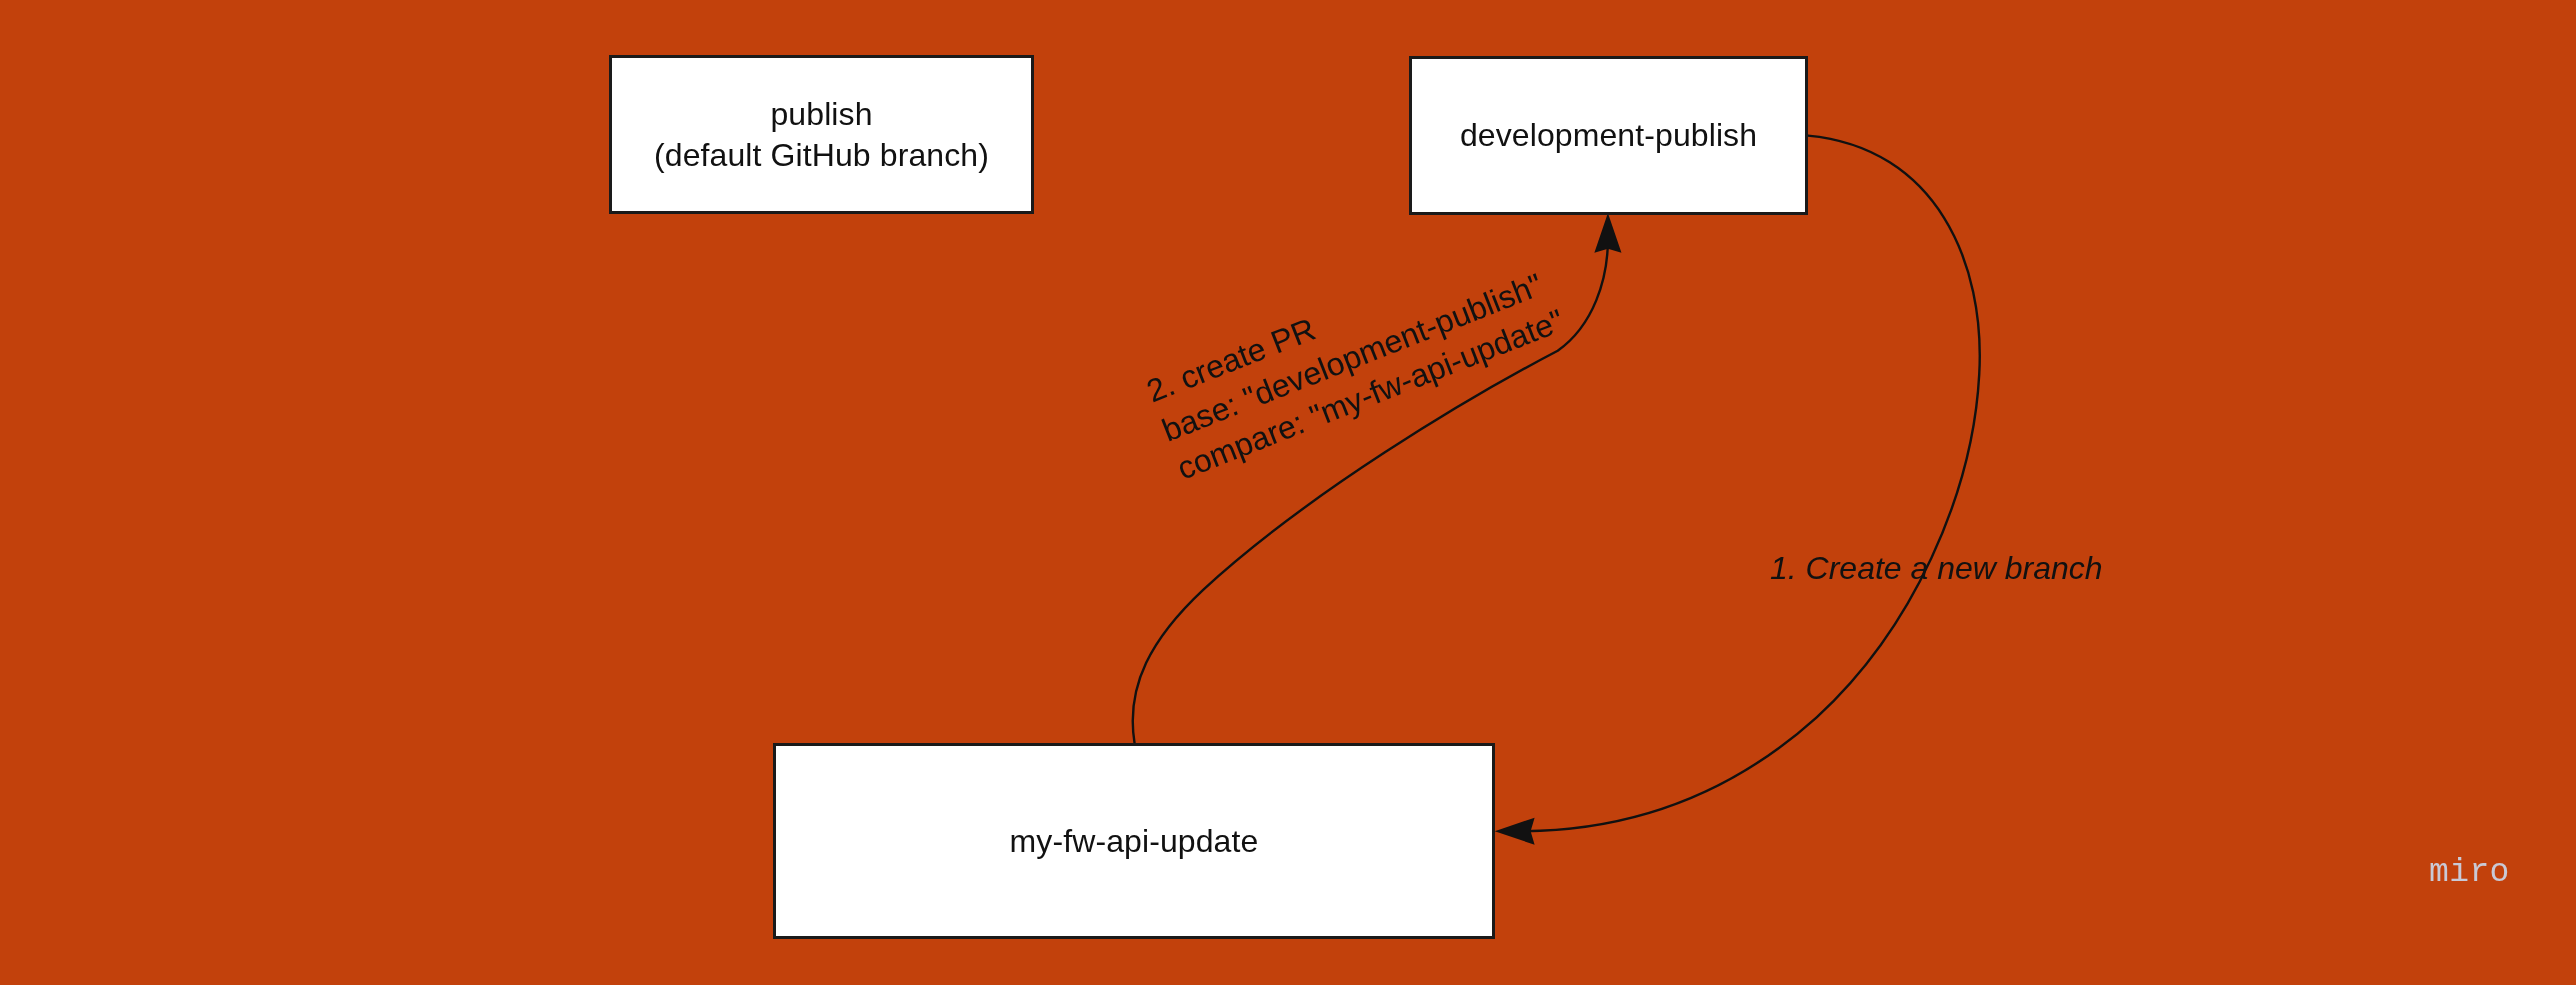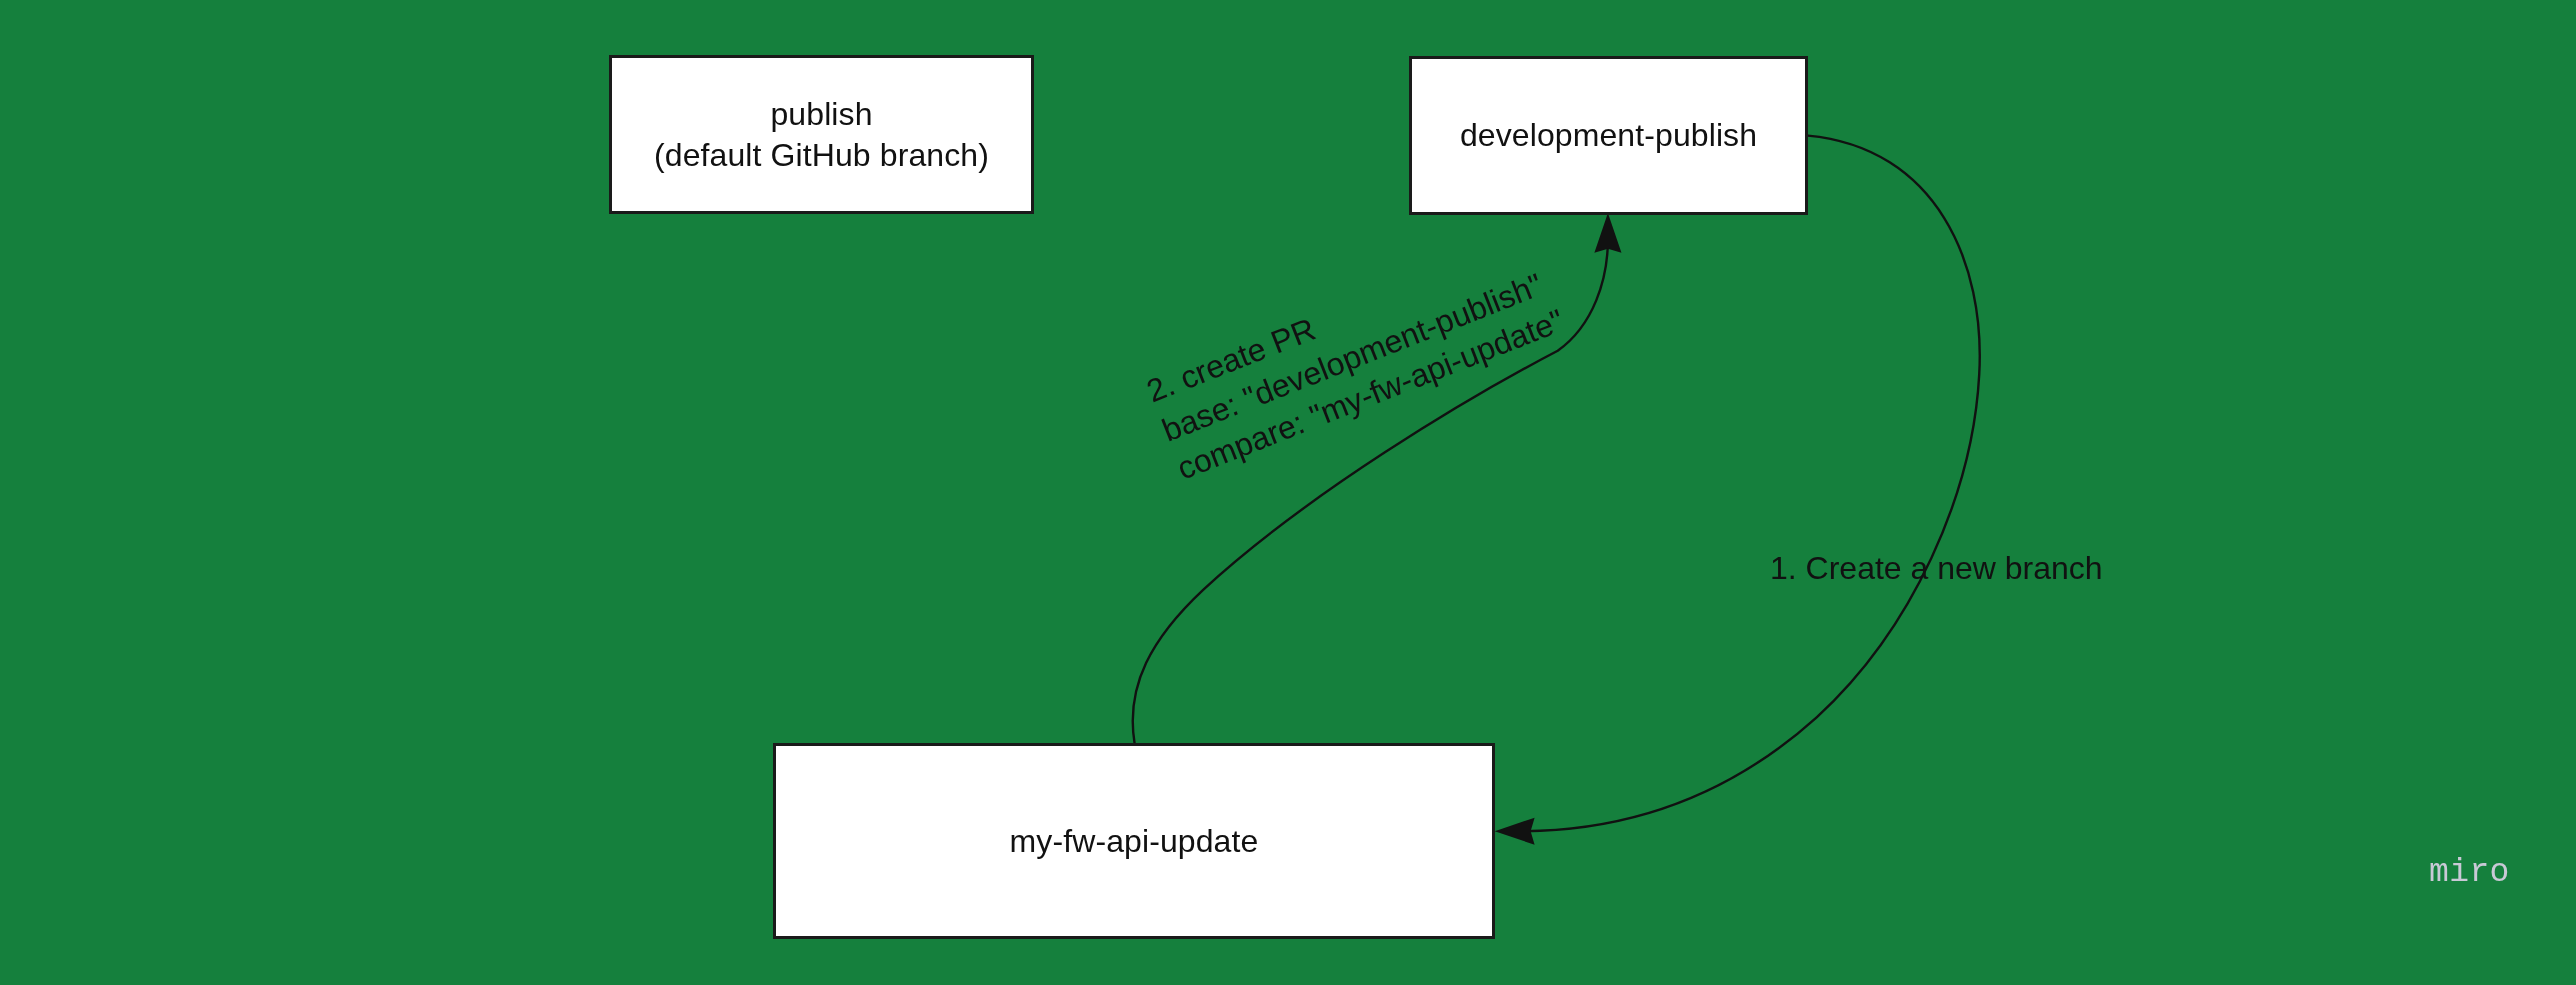--- a/index.html
+++ b/index.html
@@ -8,21 +8,21 @@
     background: #ffffff;
   }
   body {
     font-family: "Liberation Sans", sans-serif;
     -webkit-font-smoothing: antialiased;
   }
   #canvas {
     position: relative;
     width: 2576px;
     height: 986px;
-    background: #15803d;
+    background: #c2410c;
     overflow: hidden;
   }
   .node {
     position: absolute;
     box-sizing: border-box;
     border: 3.2px solid #1a1a1a;
     background: #ffffff;
     display: flex;
     align-items: center;
     justify-content: center;
@@ -79,20 +79,21 @@
     font-size: 32px;
     line-height: 1.30;
     white-space: pre-line;
     z-index: 4;
   }
   #label-create-branch {
     left: 1770px;
     top: 548px;
     font-size: 32px;
     white-space: nowrap;
+    font-style: italic;
   }
   #label-create-pr {
     left: 1141px;
     top: 374px;
     transform: rotate(-21.5deg);
     transform-origin: 0 0;
     text-align: left;
   }
   #watermark {
     position: absolute;

